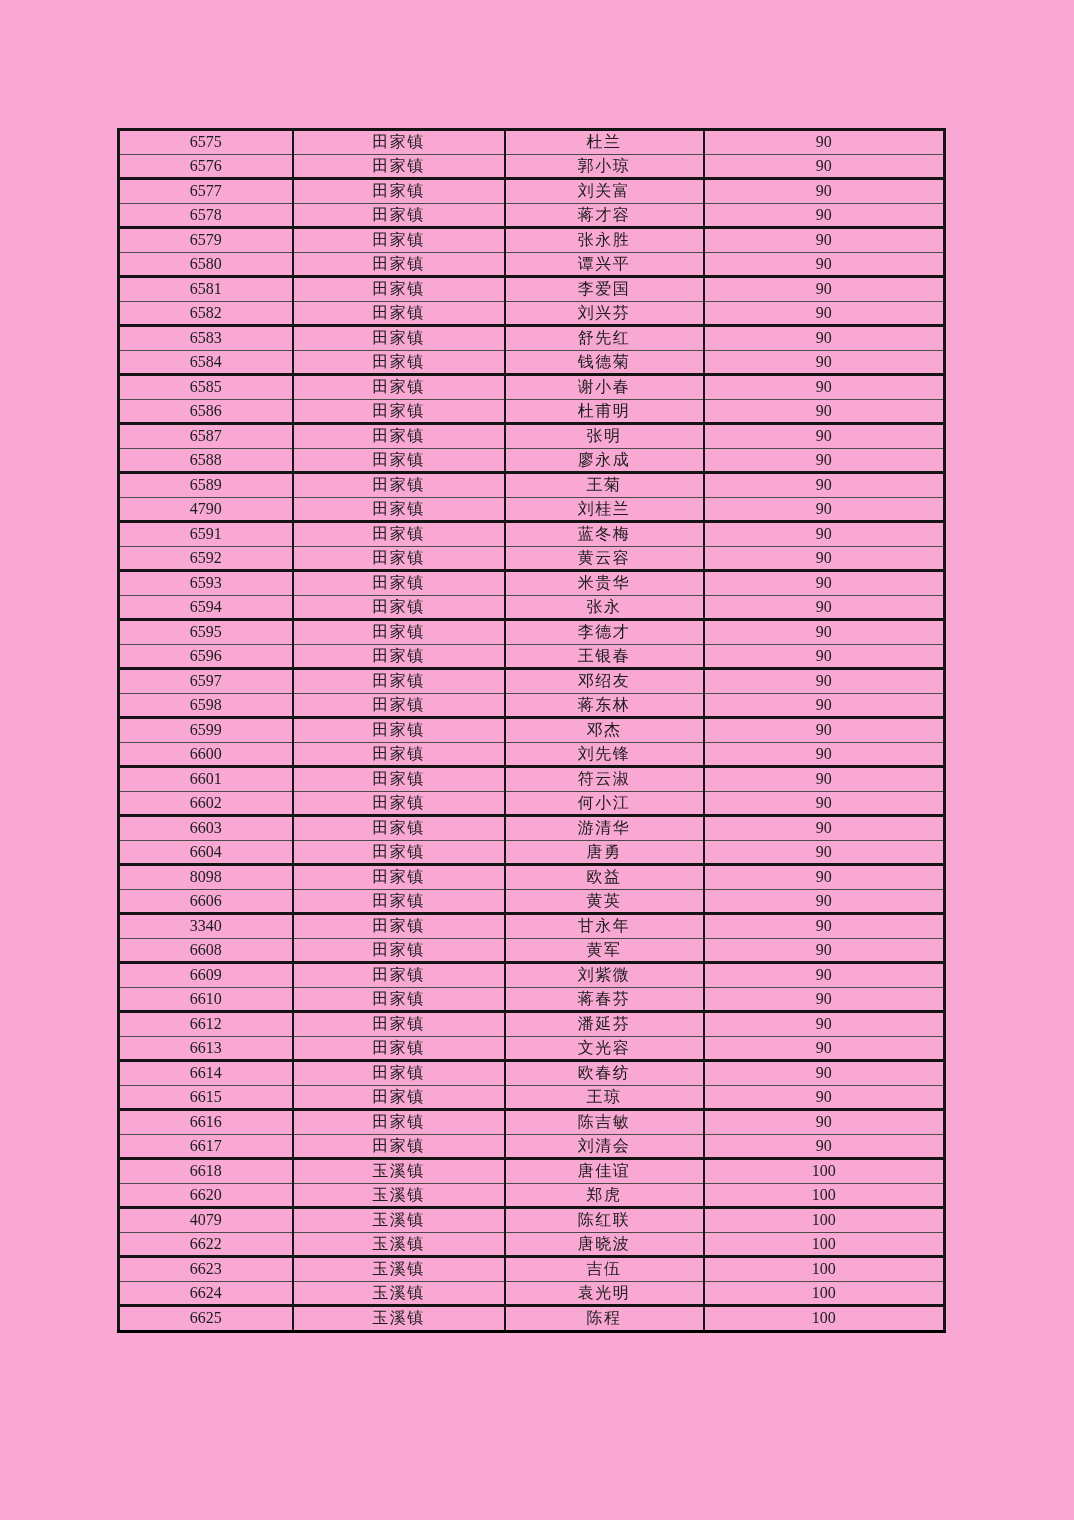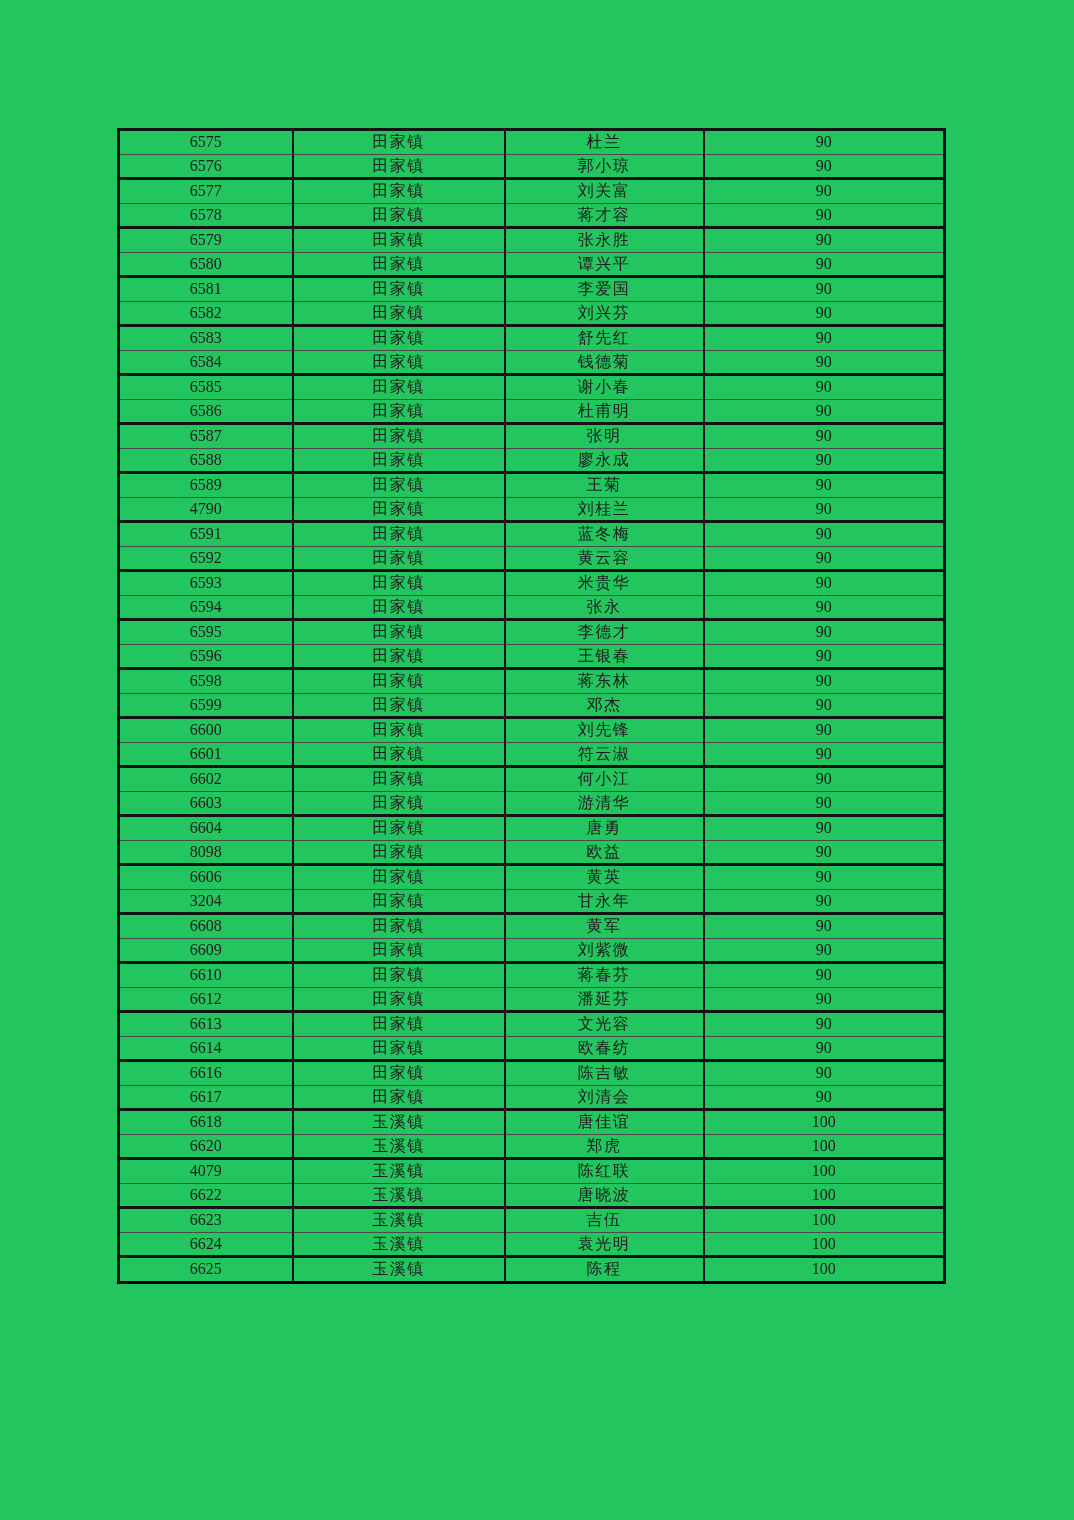--- a/index.html
+++ b/index.html
@@ -4,21 +4,21 @@
 <style>
   html, body {
     margin: 0;
     padding: 0;
     background: #ffffff;
   }
   .page {
     position: relative;
     width: 1074px;
     height: 1520px;
-    background: #22c55e;
+    background: #f9a8d4;
     font-family: "Liberation Serif", "DejaVu Serif", serif;
     color: #1c1c1c;
     overflow: hidden;
   }
   table.roster {
     position: absolute;
     left: 117px;
     top: 128px;
     width: 826px;
     border-collapse: collapse;
@@ -217,20 +217,26 @@
     <td class="c-score">90</td>
   </tr>
 
   <tr>
     <td class="c-id">6596</td>
     <td class="c-town">田家镇</td>
     <td class="c-name">王银春</td>
     <td class="c-score">90</td>
   </tr>
 
+  <tr>
+    <td class="c-id">6597</td>
+    <td class="c-town">田家镇</td>
+    <td class="c-name">邓绍友</td>
+    <td class="c-score">90</td>
+  </tr>
 
   <tr>
     <td class="c-id">6598</td>
     <td class="c-town">田家镇</td>
     <td class="c-name">蒋东林</td>
     <td class="c-score">90</td>
   </tr>
 
   <tr>
     <td class="c-id">6599</td>
@@ -282,21 +288,21 @@
   </tr>
 
   <tr>
     <td class="c-id">6606</td>
     <td class="c-town">田家镇</td>
     <td class="c-name">黄英</td>
     <td class="c-score">90</td>
   </tr>
 
   <tr>
-    <td class="c-id">3204</td>
+    <td class="c-id">3340</td>
     <td class="c-town">田家镇</td>
     <td class="c-name">甘永年</td>
     <td class="c-score">90</td>
   </tr>
 
   <tr>
     <td class="c-id">6608</td>
     <td class="c-town">田家镇</td>
     <td class="c-name">黄军</td>
     <td class="c-score">90</td>
@@ -331,20 +337,26 @@
     <td class="c-score">90</td>
   </tr>
 
   <tr>
     <td class="c-id">6614</td>
     <td class="c-town">田家镇</td>
     <td class="c-name">欧春纺</td>
     <td class="c-score">90</td>
   </tr>
 
+  <tr>
+    <td class="c-id">6615</td>
+    <td class="c-town">田家镇</td>
+    <td class="c-name">王琼</td>
+    <td class="c-score">90</td>
+  </tr>
 
   <tr>
     <td class="c-id">6616</td>
     <td class="c-town">田家镇</td>
     <td class="c-name">陈吉敏</td>
     <td class="c-score">90</td>
   </tr>
 
   <tr>
     <td class="c-id">6617</td>

